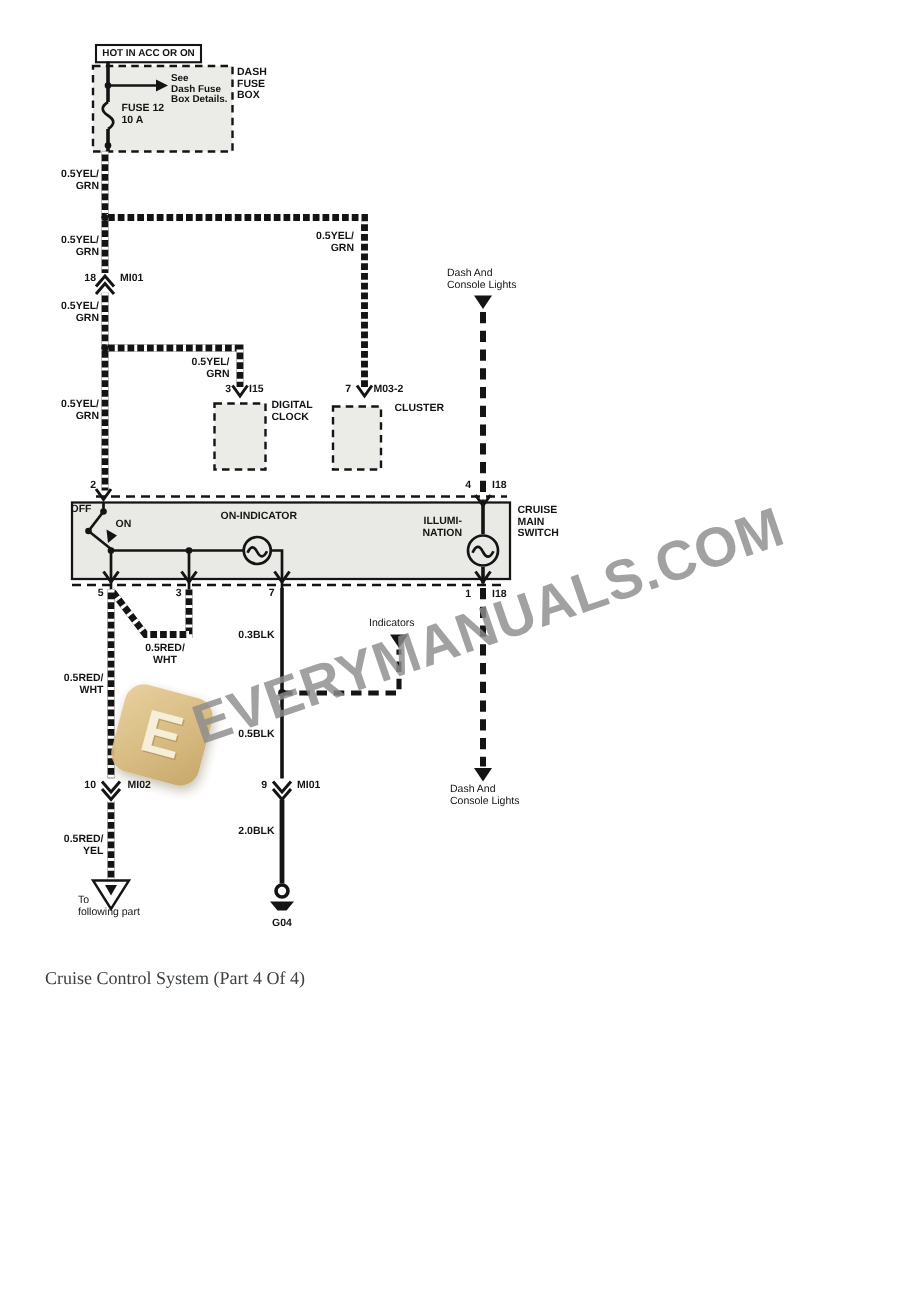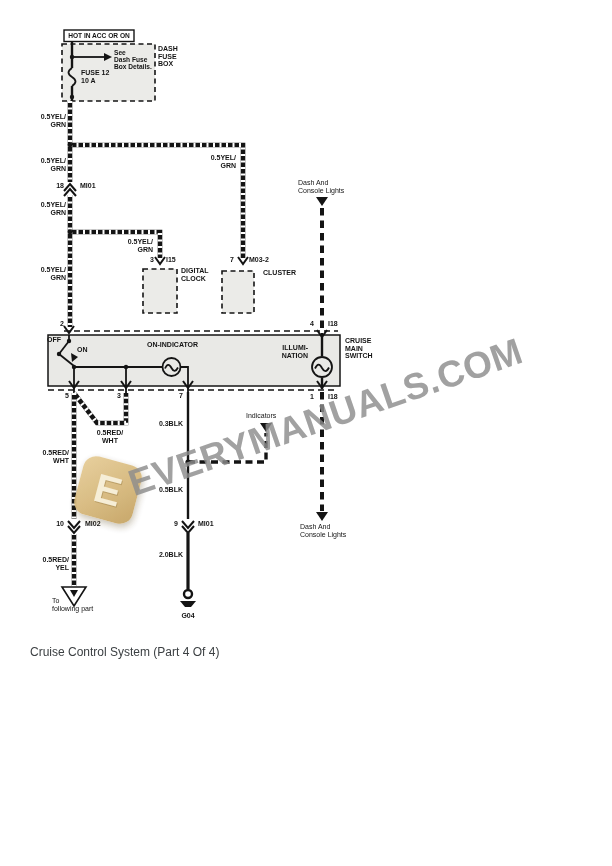--- a/index.html
+++ b/index.html
@@ -221,20 +221,20 @@
 
   <div class="lbl ra" style="right:543px;top:556px;">0.5RED/
 YEL</div>
   <div class="lbl ra" style="right:429px;top:551px;">2.0BLK</div>
   <div class="lbl n" style="left:52px;top:597px;">To
 following part</div>
   <div class="lbl n" style="left:300px;top:523px;">Dash And
 Console Lights</div>
   <div class="lbl ctr" style="left:176px;top:612px;width:24px;">G04</div>
 
-  <div class="cap" style="left:30px;top:645px;">Cruise Control System (Part 4 Of 4)</div>
+  <div class="cap" style="left:30px;top:645px;font-family:Liberation Serif, serif;">Cruise Control System (Part 4 Of 4)</div>
 
   <div id="wm-logo">
     <span>E</span>
   </div>
   <div id="wm-text">EVERYMANUALS.COM</div>
 
 </div>
 
 </body></html>

